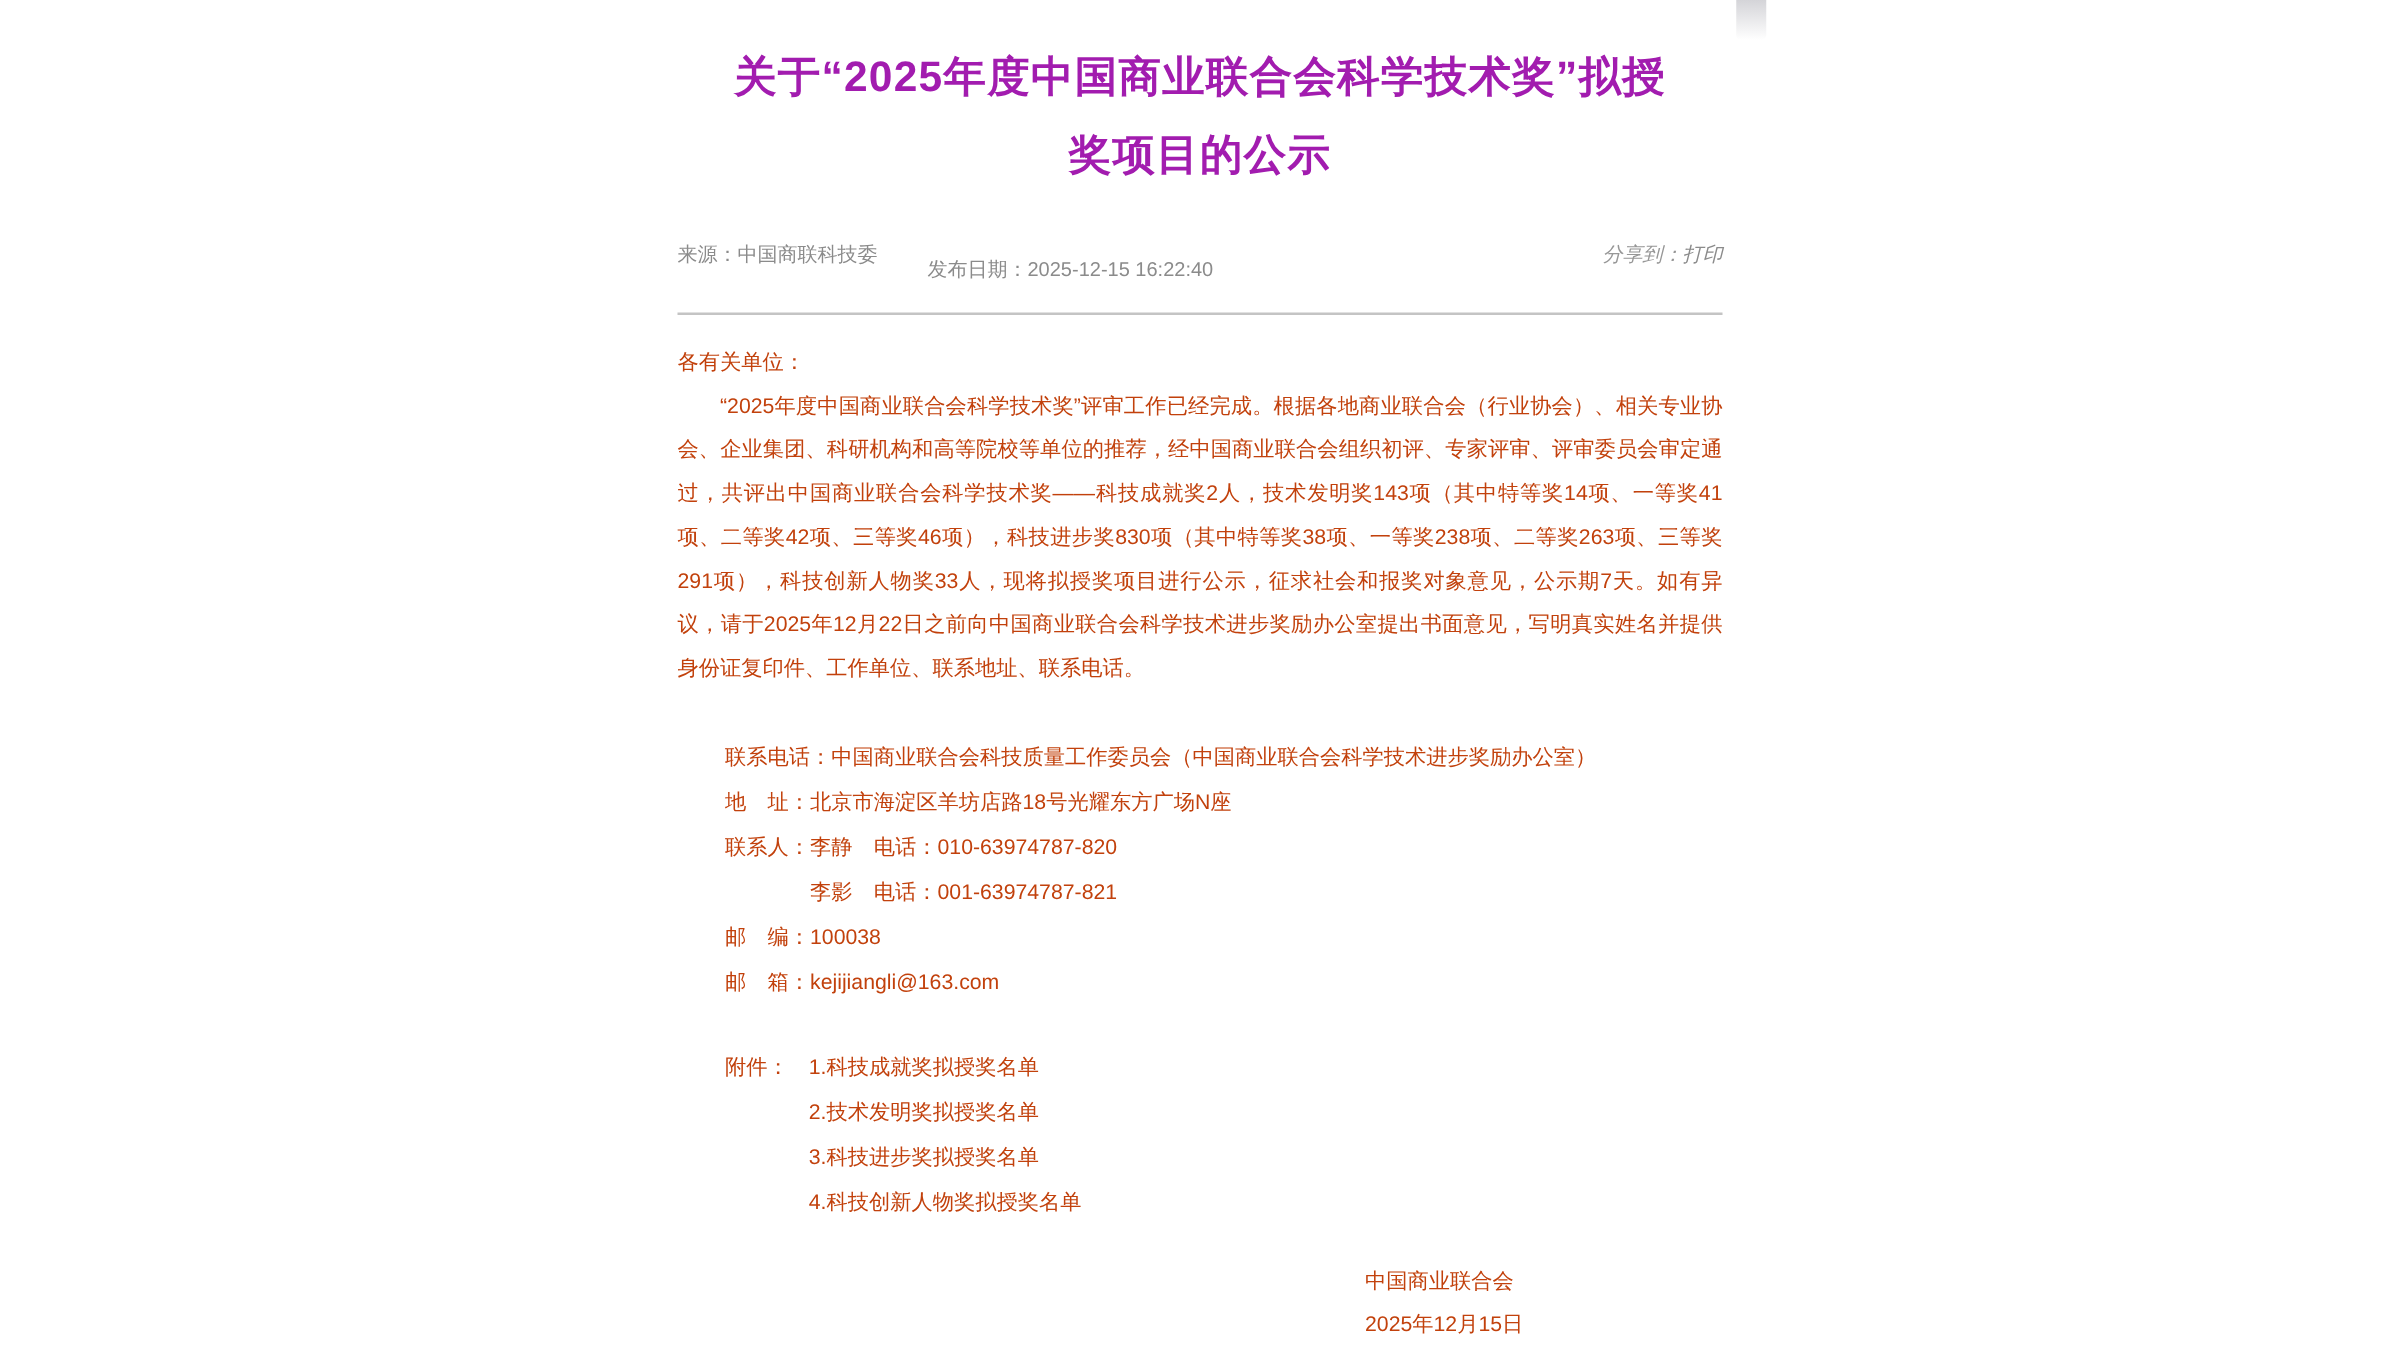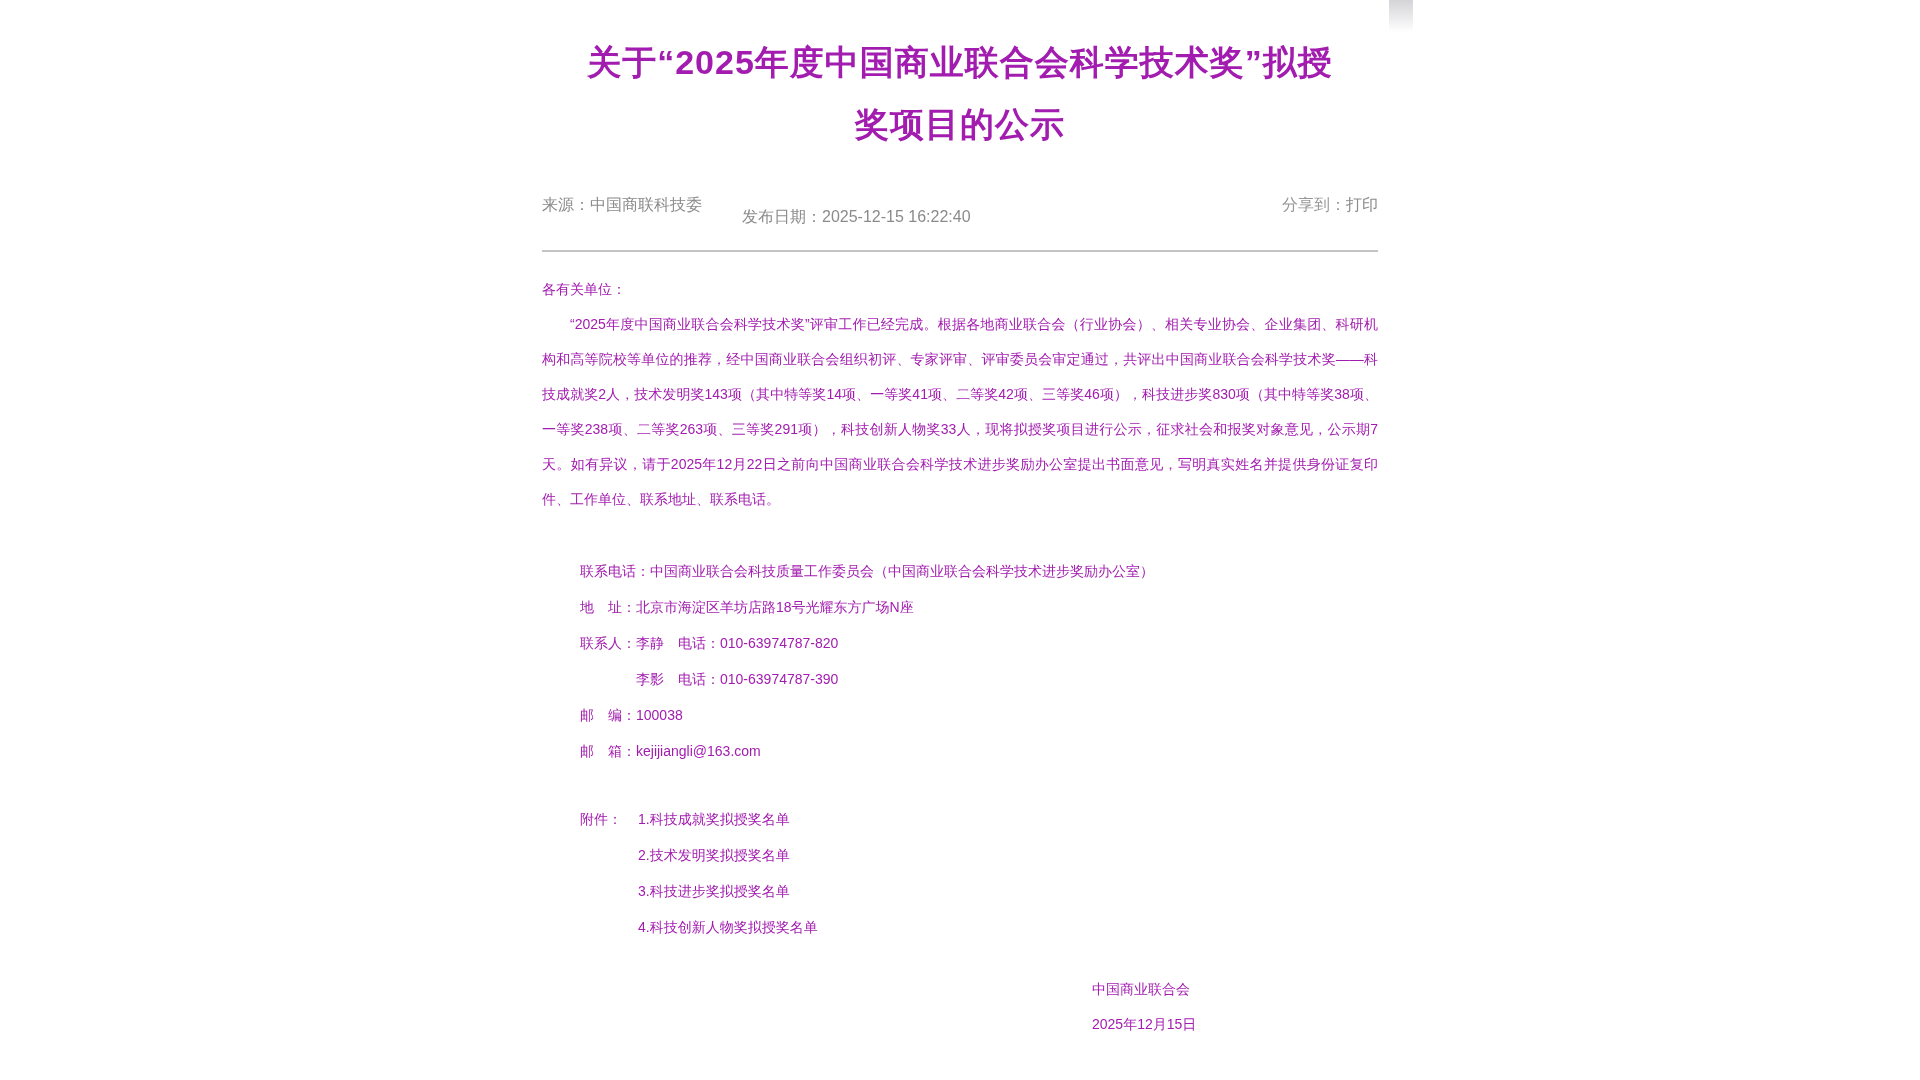--- a/index.html
+++ b/index.html
@@ -28,34 +28,34 @@
   
   .meta {
     margin-top: 39px;
     display: flex;
     align-items: flex-start;
     font-size: 16px;
     line-height: 22px;
     color: #8b8b8b;
   }
   .meta .date-group { margin-left: 40px; margin-top: 12px; }
-  .meta .share-group { margin-left: auto; color: #979797; }
+  .meta .share-group { margin-left: auto; color: #979797; font-style: italic; }
   .meta .print-link { color: #8b8b8b; cursor: pointer; }
   
   .divider {
     border: none;
     border-top: 2px solid #c4c4c4;
     margin: 22px 0 0 0;
   }
   
   .content {
     margin-top: 20px;
-    font-size: 14px;
+    font-size: 17px;
     line-height: 35px;
-    color: #a21caf;
+    color: #c2410c;
   }
   .salutation { line-height: 35px; }
   .paragraph {
     text-indent: 2em;
     text-align: justify;
     line-height: 35px;
   }
   .contact-block {
     margin-top: 36px;
     padding-left: 38px;
@@ -112,21 +112,21 @@
   <div class="content">
 
     <div class="salutation">各有关单位：</div>
 
     <p class="paragraph">“2025年度中国商业联合会科学技术奖”评审工作已经完成。根据各地商业联合会（行业协会）、相关专业协会、企业集团、科研机构和高等院校等单位的推荐，经中国商业联合会组织初评、专家评审、评审委员会审定通过，共评出中国商业联合会科学技术奖——科技成就奖2人，技术发明奖143项（其中特等奖14项、一等奖41项、二等奖42项、三等奖46项），科技进步奖830项（其中特等奖38项、一等奖238项、二等奖263项、三等奖291项），科技创新人物奖33人，现将拟授奖项目进行公示，征求社会和报奖对象意见，公示期7天。如有异议，请于2025年12月22日之前向中国商业联合会科学技术进步奖励办公室提出书面意见，写明真实姓名并提供身份证复印件、工作单位、联系地址、联系电话。</p>
 
     <div class="contact-block">
       <div>联系电话：中国商业联合会科技质量工作委员会（中国商业联合会科学技术进步奖励办公室）</div>
       <div>地　址：北京市海淀区羊坊店路18号光耀东方广场N座</div>
       <div>联系人：李静　电话：010-63974787-820</div>
-      <div>　　　　李影　电话：010-63974787-390</div>
+      <div>　　　　李影　电话：001-63974787-821</div>
       <div>邮　编：100038</div>
       <div>邮　箱：kejijiangli@163.com</div>
     </div>
 
     <div class="attachments">
       <div>附件：</div>
       <div class="att-list">
         <div>1.科技成就奖拟授奖名单</div>
         <div>2.技术发明奖拟授奖名单</div>
         <div>3.科技进步奖拟授奖名单</div>

